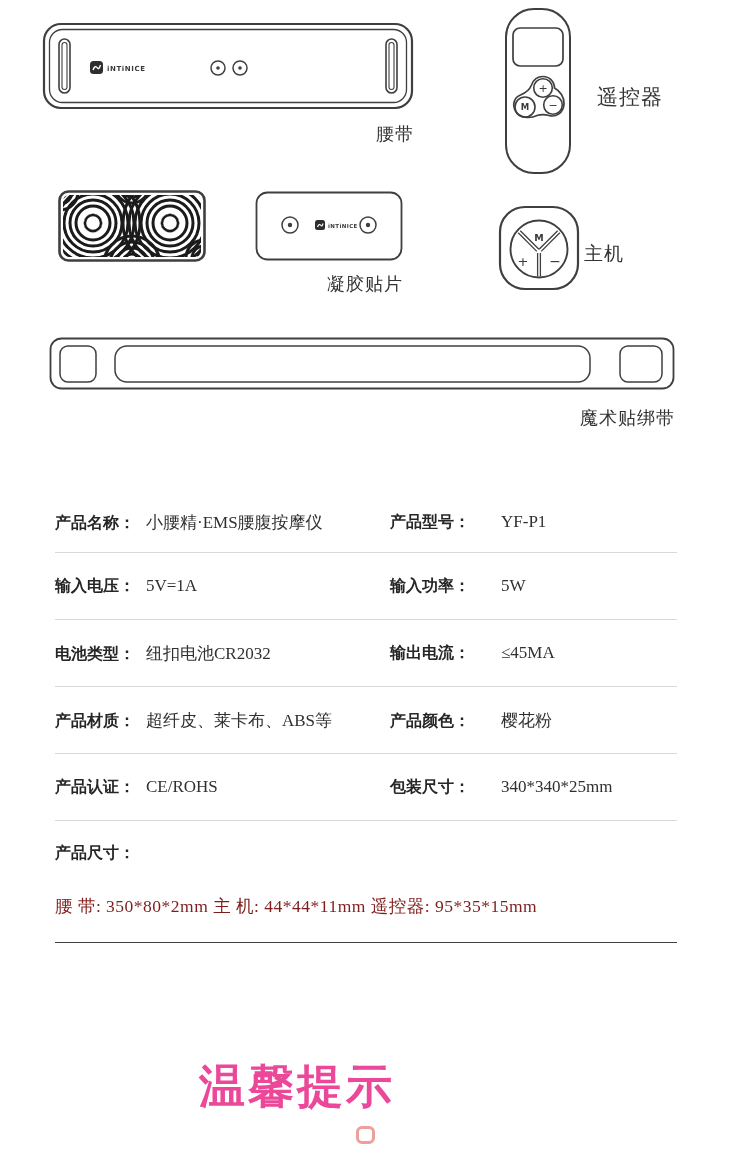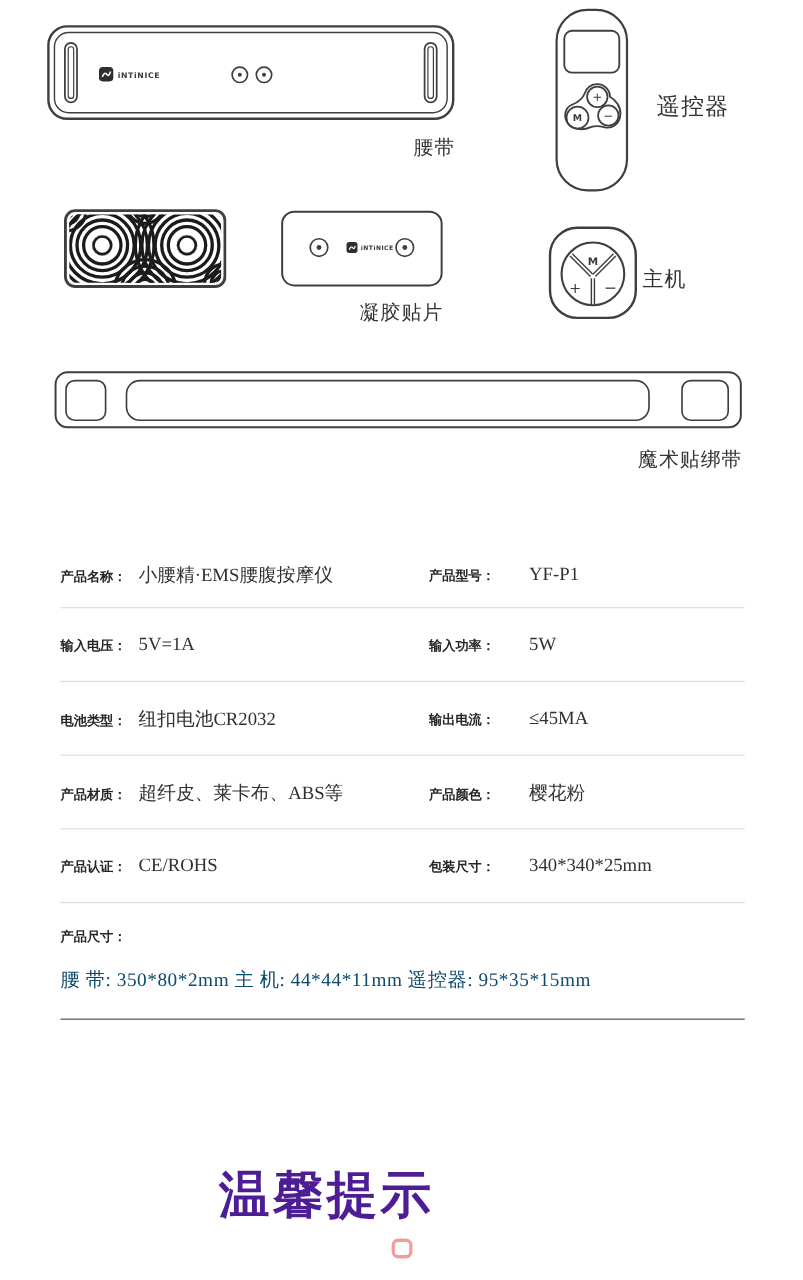--- a/index.html
+++ b/index.html
@@ -17,28 +17,28 @@
   .centered{text-align:right;}
   .logo-text{font-family:"DejaVu Sans","Liberation Sans",sans-serif;font-weight:700;fill:#3a3a3a;}
   .btn-glyph{font-family:"DejaVu Sans","Liberation Sans",sans-serif;fill:#3a3a3a;}
   
   .spec-table{position:absolute;left:55px;top:492px;width:622px;}
   .spec-row{display:flex;align-items:center;height:66px;border-bottom:1px solid #d9d9d9;}
   .spec-row.first{height:60px;}
   .cell{display:flex;align-items:baseline;}
   .cell-left{width:335px;}
   .cell-right{flex:1;gap:20px;}
-  .spec-label{font-weight:700;font-size:12px;color:#262626;white-space:nowrap;}
+  .spec-label{font-weight:700;font-size:16px;color:#262626;white-space:nowrap;}
   .spec-value{font-size:17px;color:#303030;margin-left:11px;white-space:nowrap;text-align:right;}
   .size-block{padding:22px 0 24px 0;border-bottom:1px solid #404040;}
-  .size-value{font-size:17.5px;color:#0c4a6e;margin-top:18px;letter-spacing:0.5px;white-space:nowrap;}
+  .size-value{font-size:17.5px;color:#7f1d1d;margin-top:30px;letter-spacing:0.5px;white-space:nowrap;}
   
   .footer-title{
     position:absolute;left:0;top:1056px;width:594px;text-align:center;
-    font-size:46px;font-weight:700;color:#4c1d95;letter-spacing:3px;
+    font-size:46px;font-weight:700;color:#ec4899;letter-spacing:3px;
   }
   .pink-mark{
     position:absolute;left:356px;top:1126px;width:13px;height:12px;
     border:3.5px solid #ef9f9b;border-radius:6px;background:#ffffff;
   }
 </style>
 </head>
 <body>
 
 <div id="page">

